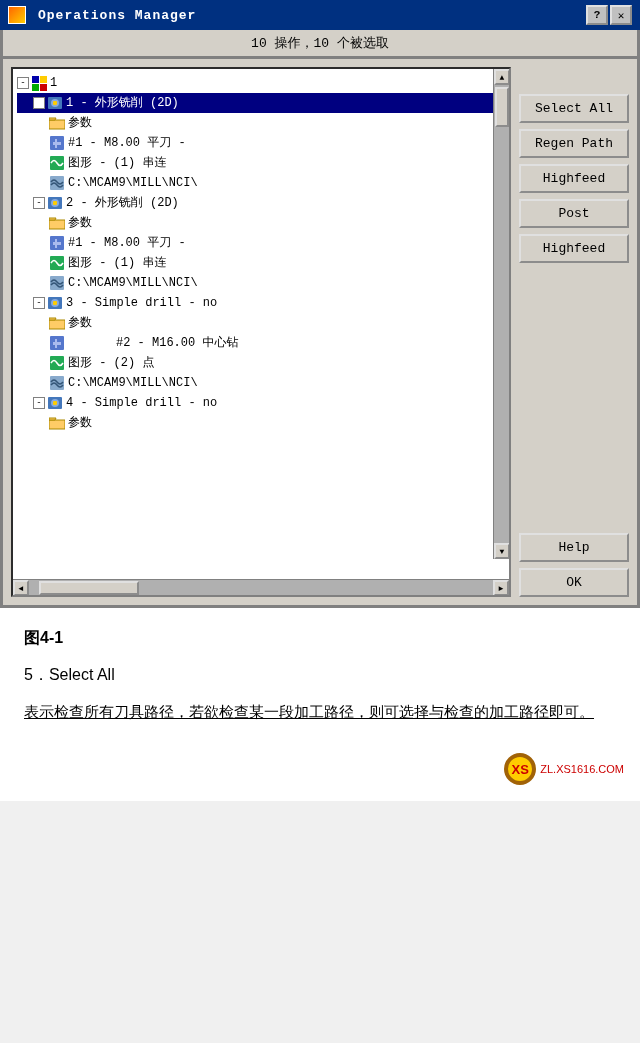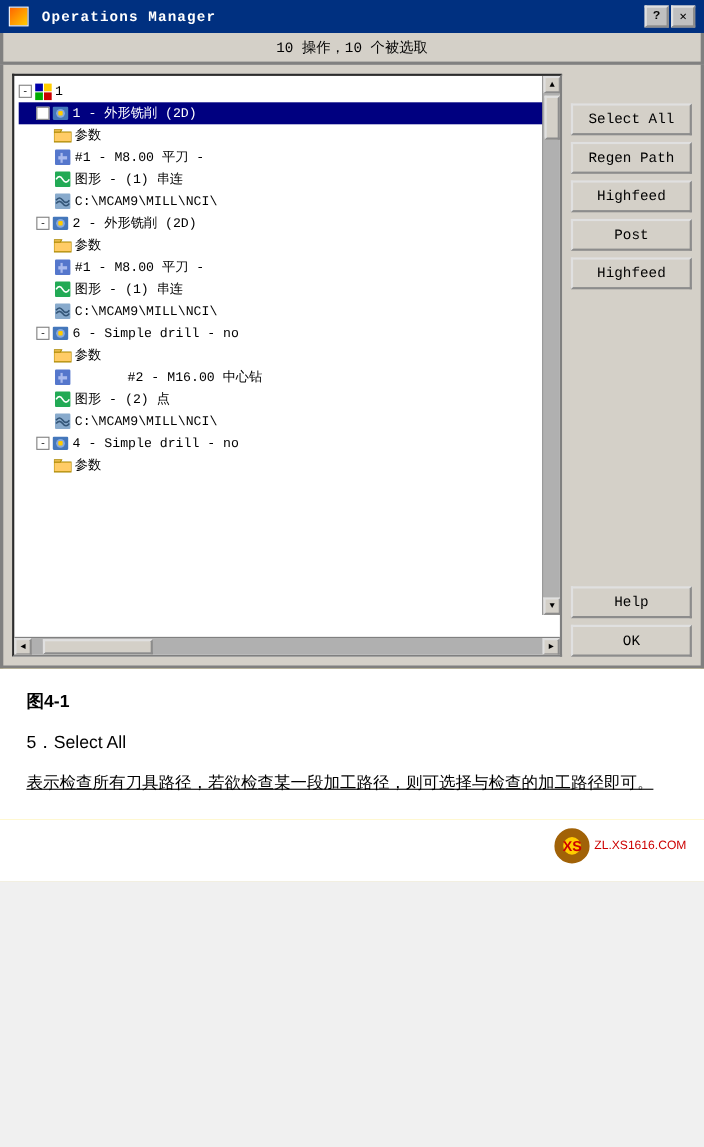--- a/index.html
+++ b/index.html
@@ -208,21 +208,21 @@
     }
     .section-body {
       font-size: 15px;
       font-family: sans-serif;
       line-height: 1.8;
       color: #000;
       text-decoration: underline;
     }
     .bottom-wrapper {
       position: relative;
-      background: #fde047;
+      background: #404040;
     }
   </style>
 </head>
 <body>
 
 <div class="title-bar">
   <span class="title-bar-icon"></span>
   <span class="title-bar-text">Operations Manager</span>
   <div class="title-bar-btns">
     <div class="title-btn">?</div>
@@ -362,21 +362,21 @@
 
       <div class="tree-item" style="padding-left:16px;">
         <span class="tree-toggle">-</span>
         <span class="tree-icon">
           <svg width="16" height="16" viewBox="0 0 16 16">
             <rect x="1" y="2" width="14" height="12" fill="#4477bb" rx="1"></rect>
             <circle cx="8" cy="8" r="4" fill="#88aadd"></circle>
             <rect x="6" y="6" width="4" height="4" fill="#ffcc00" rx="1"></rect>
           </svg>
         </span>
-        <span>6 - Simple drill - no</span>
+        <span>3 - Simple drill - no</span>
       </div>
 
       <div class="tree-item" style="padding-left:32px;">
         <span class="tree-icon">
           <svg width="16" height="14" viewBox="0 0 16 14">
             <path d="M0 4 L0 13 L16 13 L16 4 Z" fill="#ffcc66" stroke="#aa8800" stroke-width="1"></path>
             <path d="M0 4 L6 4 L7 2 L0 2 Z" fill="#ffcc66" stroke="#aa8800" stroke-width="1"></path>
           </svg>
         </span>
         <span>参数</span>
@@ -470,19 +470,19 @@
 
 <div class="bottom-wrapper">
   <div class="content-area">
     <p class="fig-label">图4-1</p>
     <p class="section-title">5．Select All</p>
     <p class="section-body">表示检查所有刀具路径，若欲检查某一段加工路径，则可选择与检查的加工路径即可。</p>
   </div>
 
   <div style="display:flex; align-items:center; justify-content:flex-end; padding: 8px 16px 16px; background:white;">
     <div style="display:flex; align-items:center; gap:4px;">
-      <div style="background:#ffcc00; border-radius:50%; width:32px; height:32px; display:flex; align-items:center; justify-content:center; font-size:13px; font-weight:bold; color:#cc0000; font-family:sans-serif; border:8px solid #a16207;">XS</div>
+      <div style="background:#ffcc00; border-radius:50%; width:32px; height:32px; display:flex; align-items:center; justify-content:center; font-size:13px; font-weight:bold; color:#cc0000; font-family:sans-serif; border:4px solid #a16207;">XS</div>
       <div style="font-size:11px; color:#cc0000; font-family:sans-serif; line-height:1.3;">
         <div>ZL.XS1616.COM</div>
       </div>
     </div>
   </div>
 </div>
 
 </body></html>

